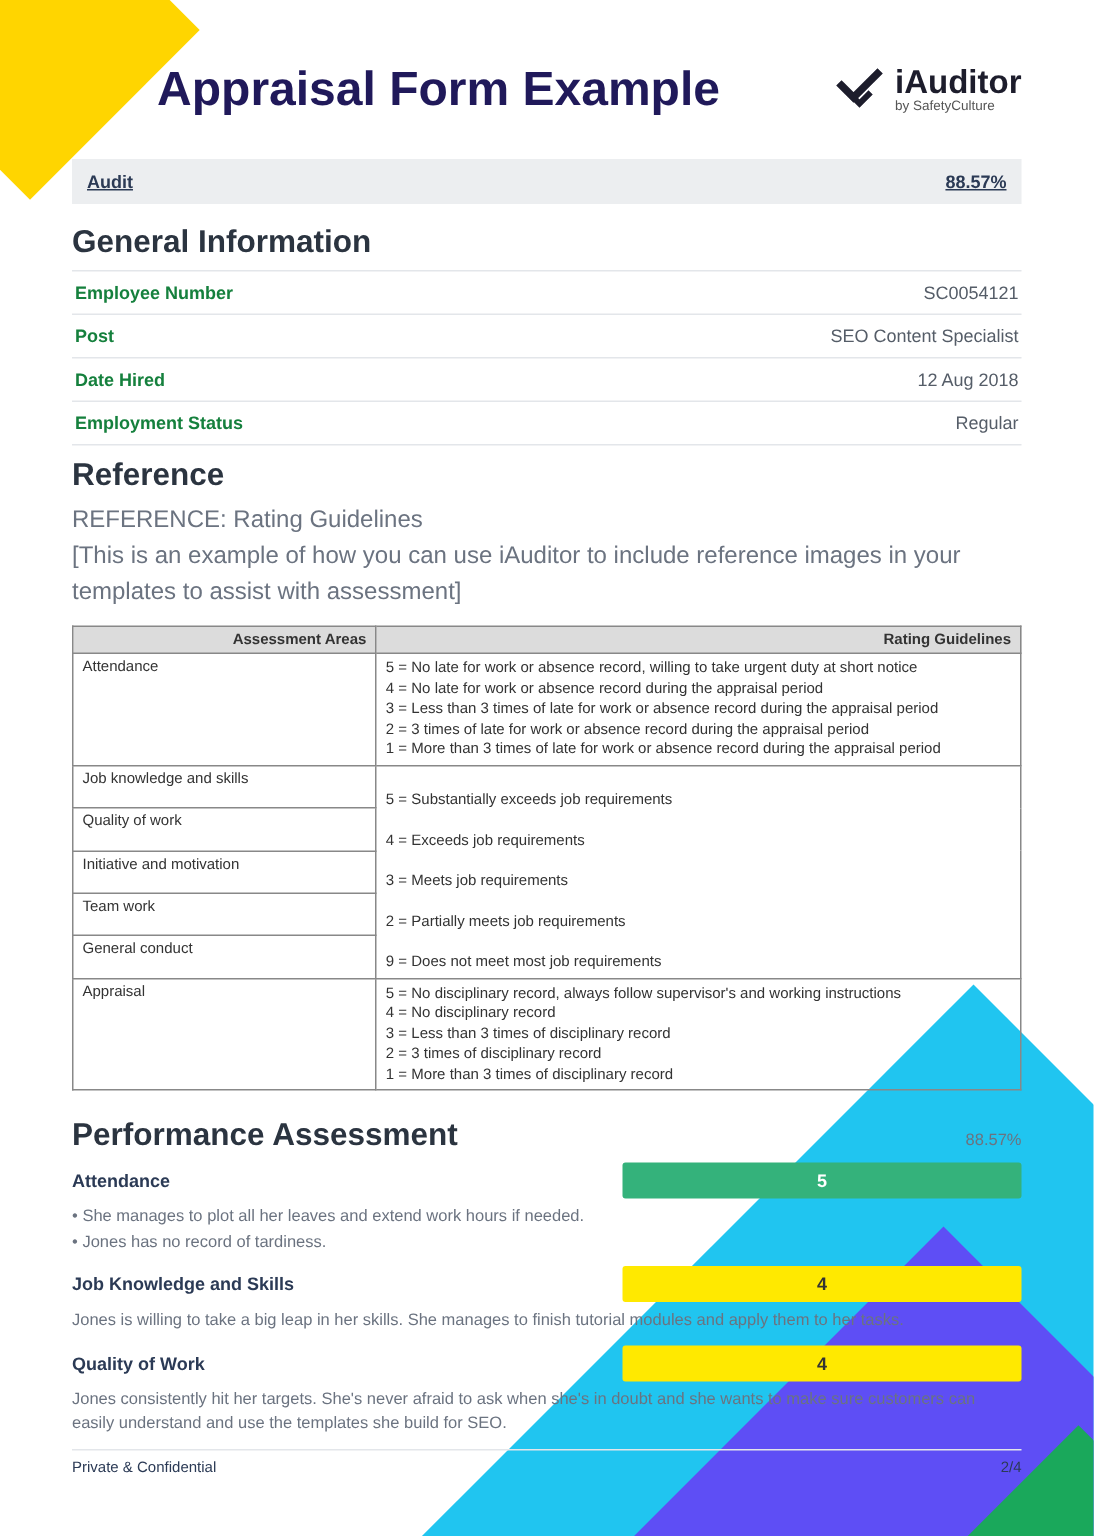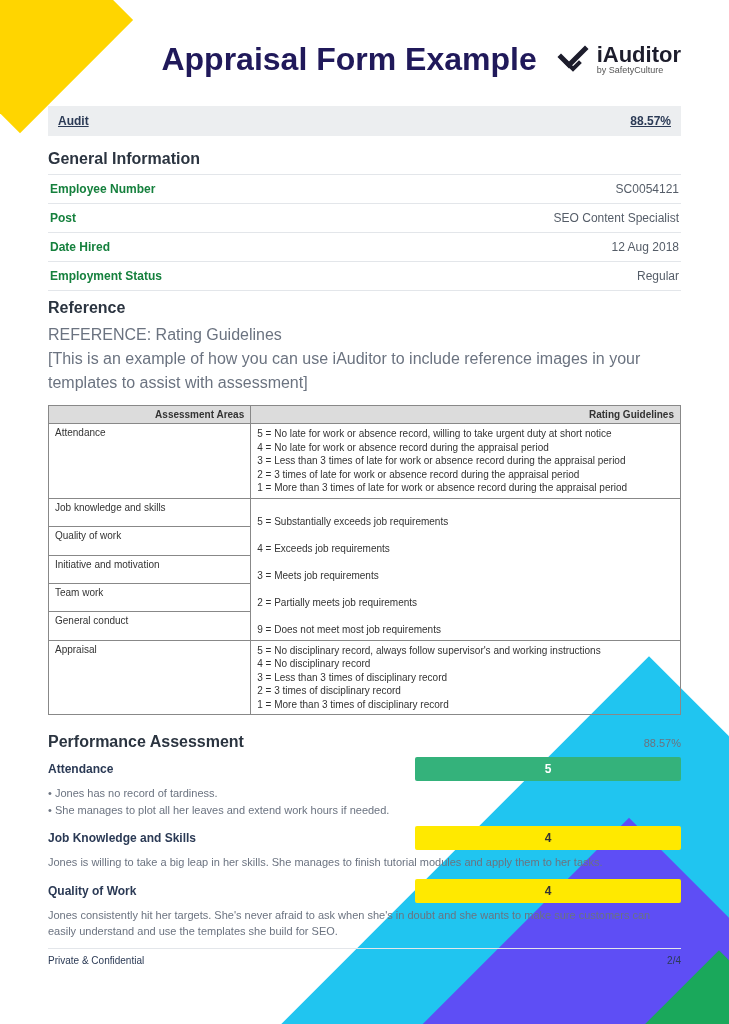--- a/index.html
+++ b/index.html
@@ -53,21 +53,21 @@
     display: flex;
     align-items: center;
     justify-content: space-between;
     margin-bottom: 28px;
     gap: 20px;
   }
   .title {
     color: #20195a;
     font-size: 32px;
     font-weight: 800;
-    text-align: right;
+    text-align: center;
     flex: 1;
     line-height: 1.2;
   }
   .logo {
     display: flex;
     align-items: center;
     gap: 8px;
   }
   .logo-mark {
     width: 32px; height: 32px;
@@ -83,21 +83,21 @@
     padding: 8px 10px;
     display: flex;
     justify-content: space-between;
     font-size: 12px;
     color: #2b3a55;
     font-weight: 700;
     margin-bottom: 14px;
     text-decoration: underline;
   }
   .section-title {
-    font-size: 16px;
+    font-size: 21px;
     font-weight: 700;
     color: #2b3440;
     margin: 8px 0 6px 0;
   }
   .kv-row {
     display: flex;
     justify-content: space-between;
     border-top: 1px solid #e3e6ea;
     padding: 7px 2px;
     font-size: 12px;
@@ -289,22 +289,22 @@
     <div class="section-title">Performance Assessment</div>
     <div class="pct">88.57%</div>
   </div>
 
   <div class="assess-row">
     <div class="assess-label">Attendance</div>
     <div class="score-pill score-green">5</div>
   </div>
   <div class="assess-notes">
     <ul>
+      <li>She manages to plot all her leaves and extend work hours if needed.</li>
       <li>Jones has no record of tardiness.</li>
-      <li>She manages to plot all her leaves and extend work hours if needed.</li>
     </ul>
   </div>
 
   <div class="assess-row">
     <div class="assess-label">Job Knowledge and Skills</div>
     <div class="score-pill score-yellow">4</div>
   </div>
   <div class="assess-notes">Jones is willing to take a big leap in her skills. She manages to finish tutorial modules and apply them to her tasks.</div>
 
   <div class="assess-row">

